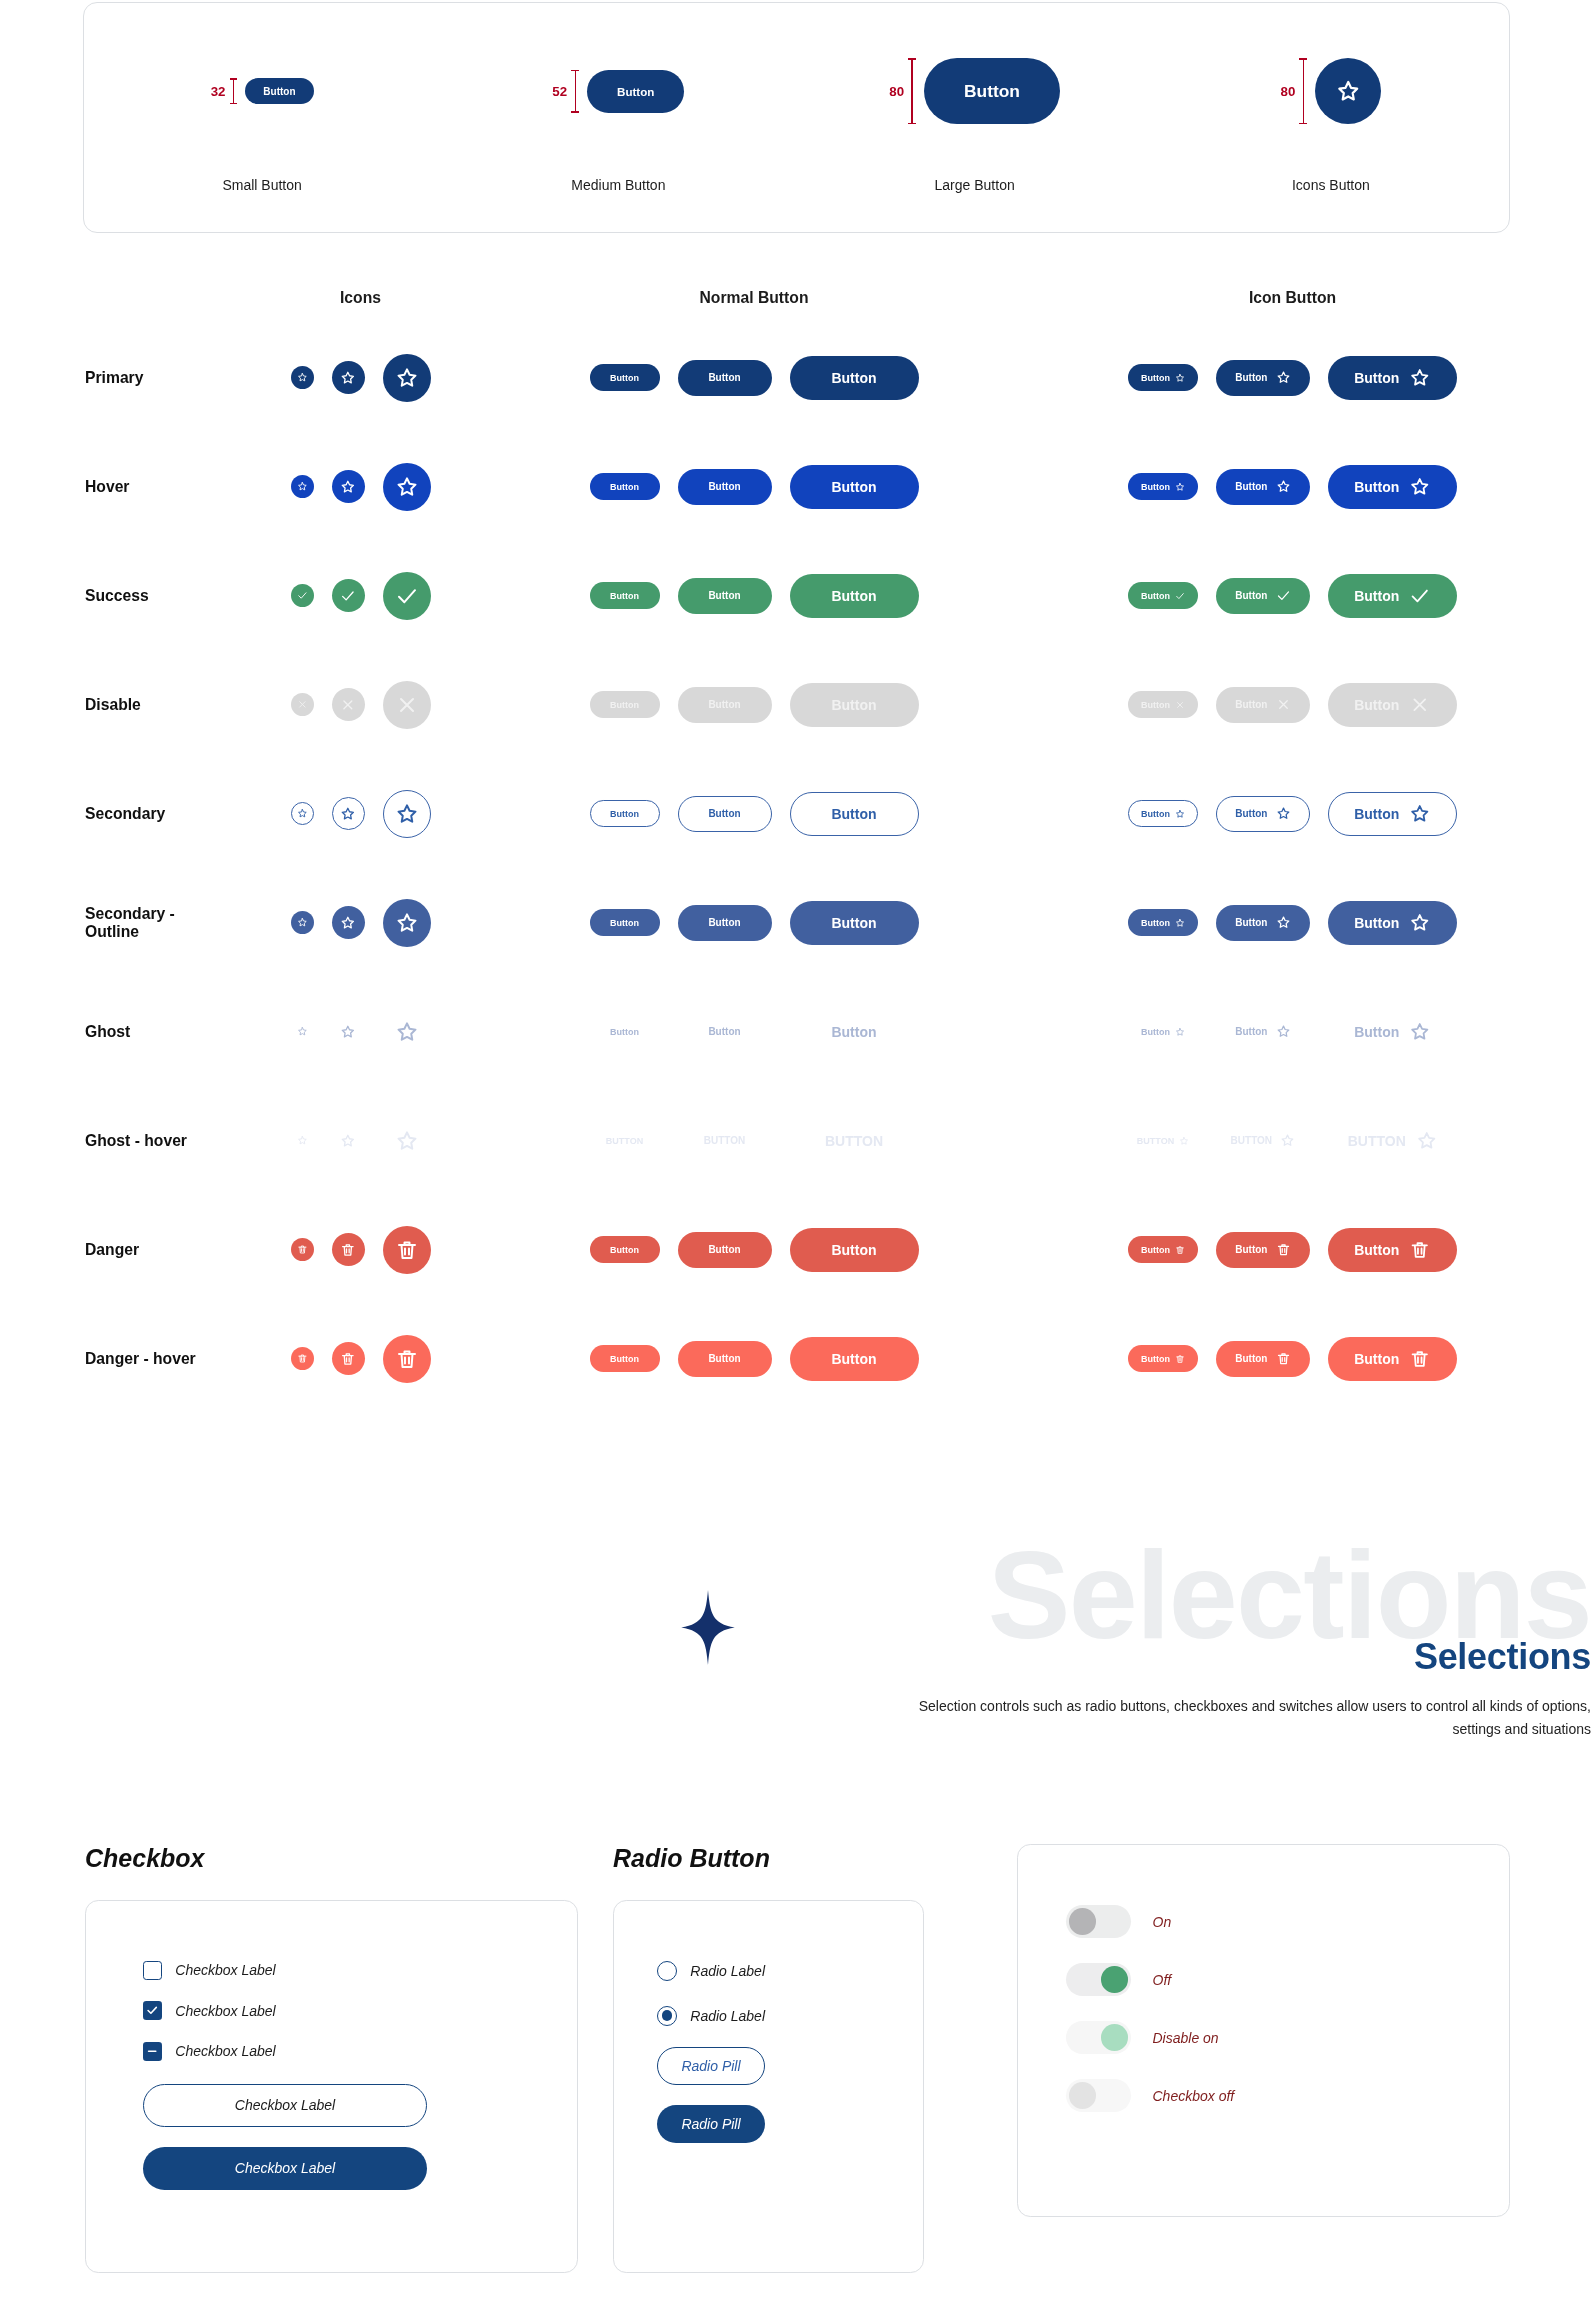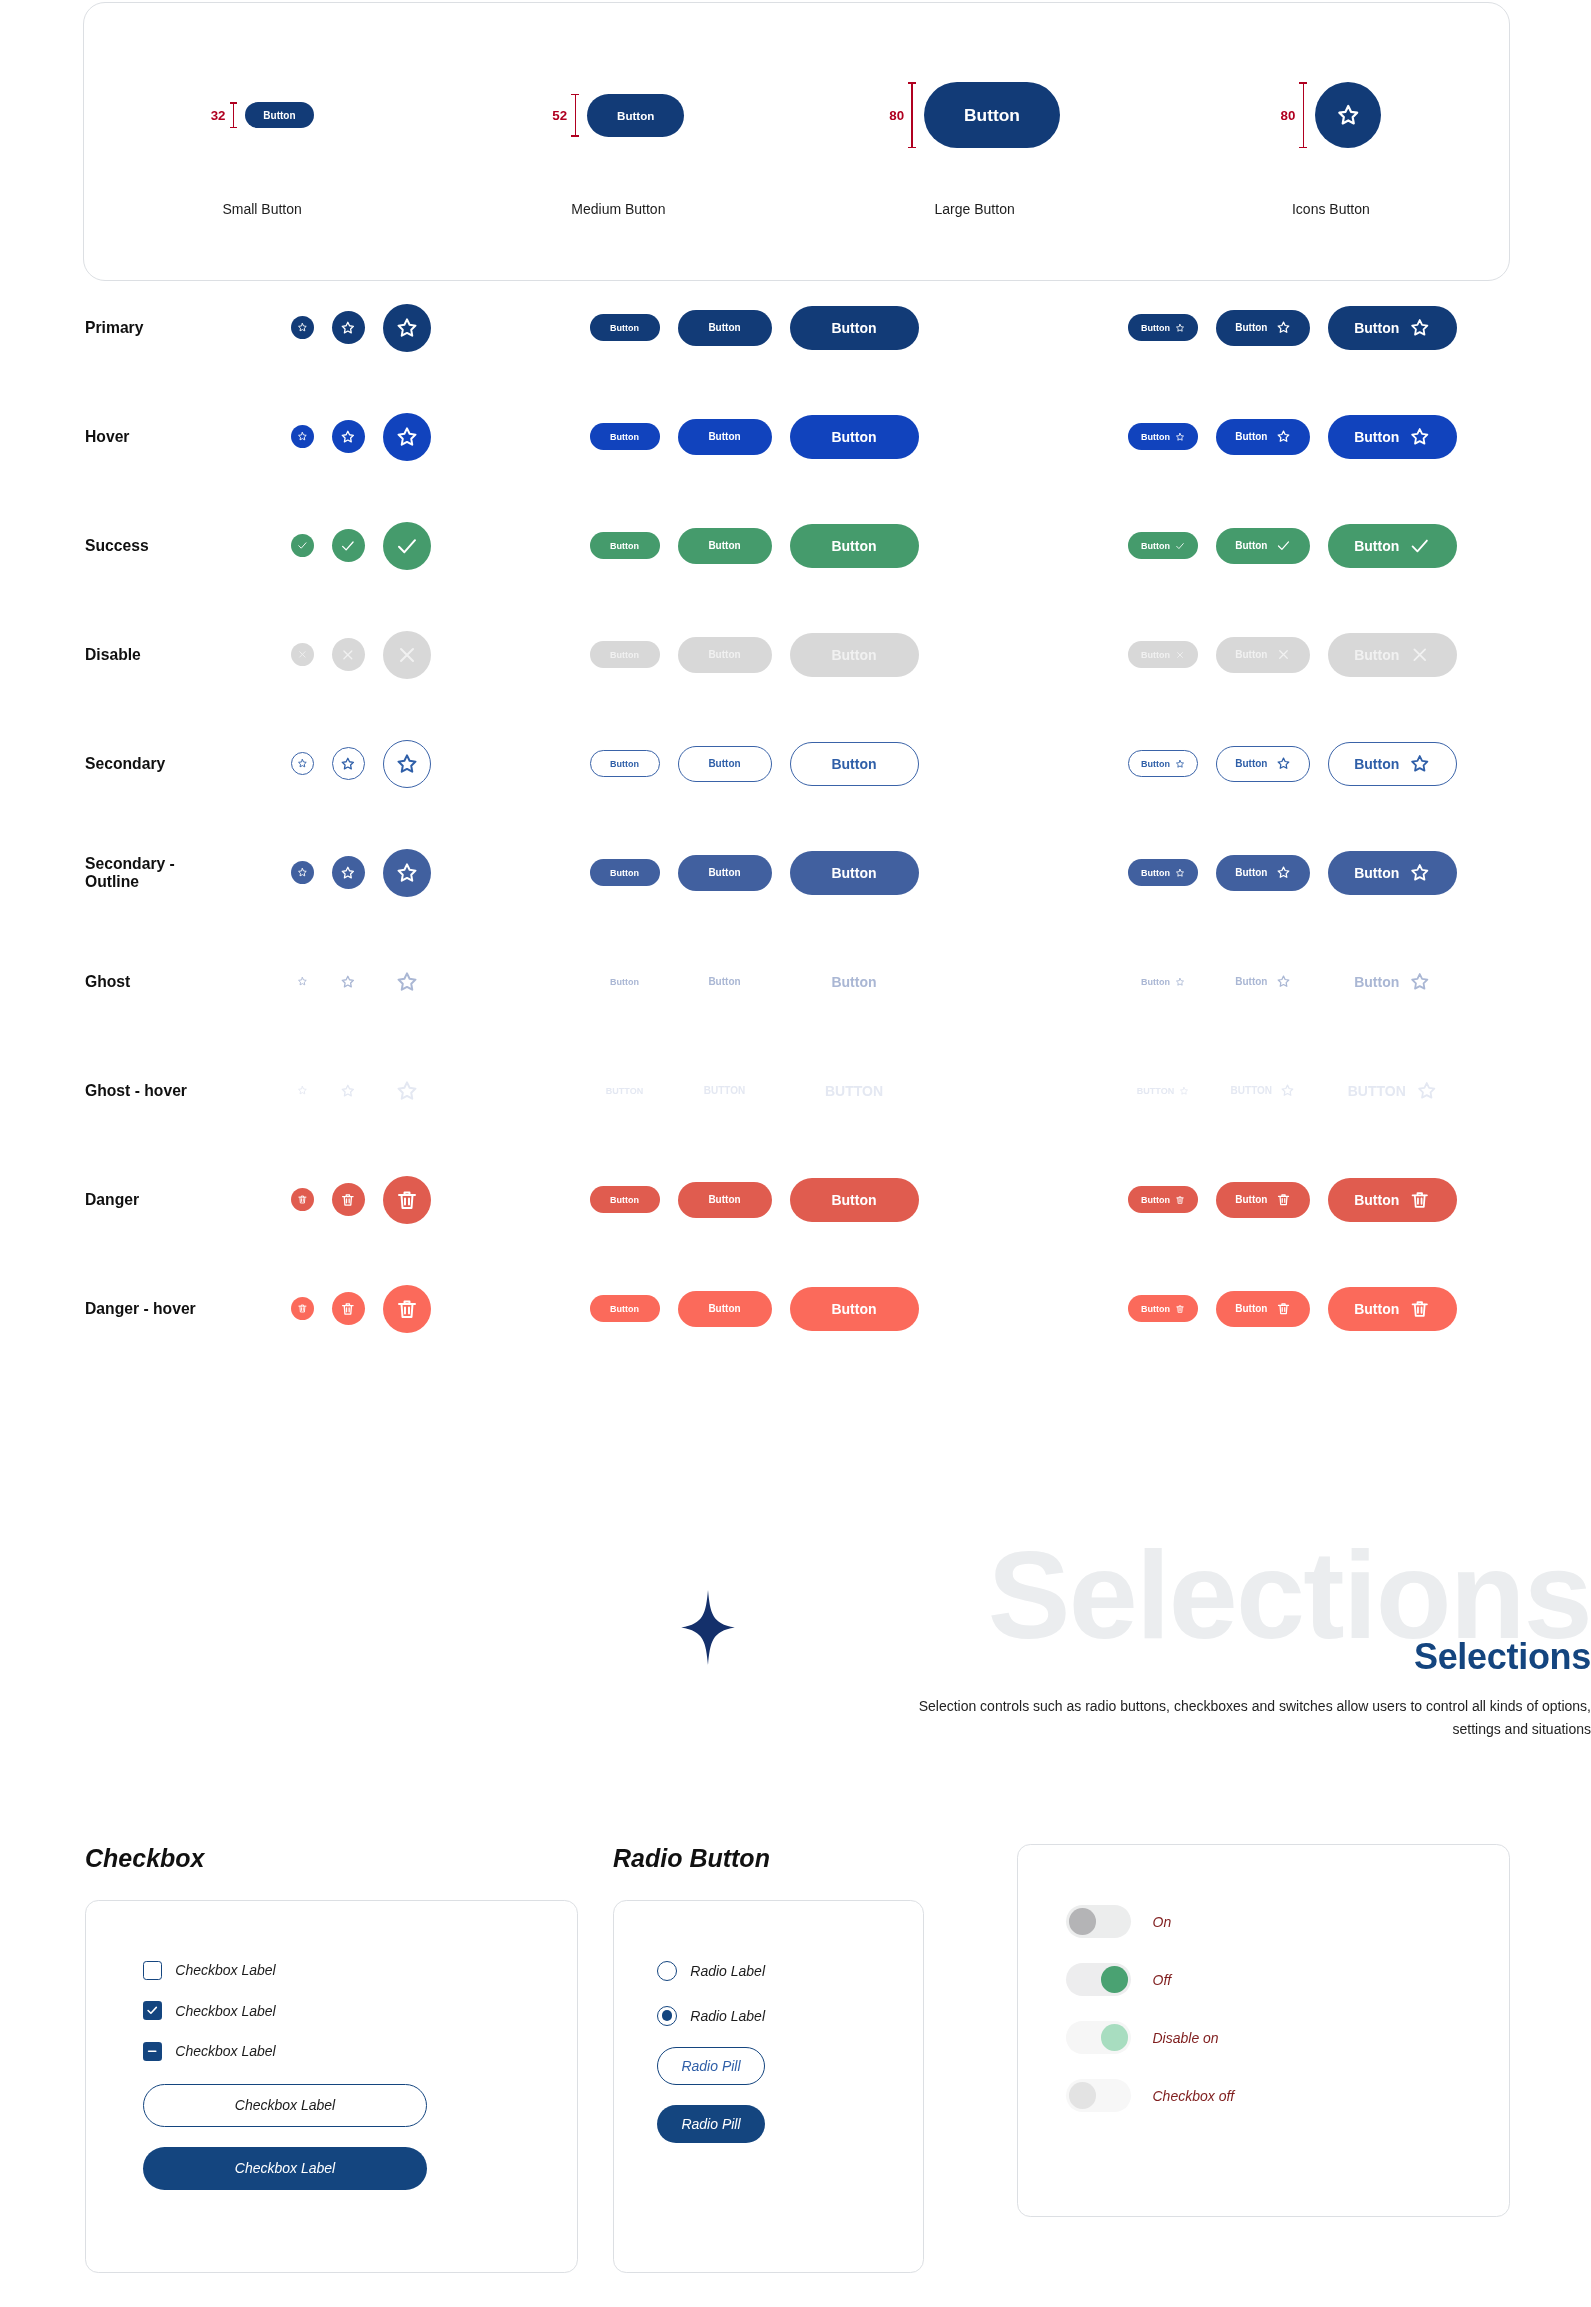--- a/index.html
+++ b/index.html
@@ -8,23 +8,23 @@
     background: #ffffff;
     font-family: "Liberation Sans", sans-serif;
     color: #1a1a1a;
   }
   body { width: 1591px; min-height: 2307px; position: relative; overflow-x: hidden; }
 
   
   .spec-card {
     position: absolute;
     left: 83px; top: 1.7px;
-    width: 1427px; height: 279px;
+    width: 1427px; height: 231px;
     border: 0.8px solid #dcdfe3;
-    border-radius: 22px;
+    border-radius: 14px;
     background: #fff;
   }
   .spec-row { display: flex; height: 100%; align-items: center; }
   .spec-cell { flex: 1; display: flex; flex-direction: column; align-items: center; justify-content: center; }
   .spec-measure { display: flex; align-items: center; gap: 8.3px; height: 99px; }
   .dim-wrap { display: flex; align-items: center; gap: 4.1px; }
   .dim-num { color: #b00020; font-size: 13.3px; font-weight: 600; }
   .dim-bar { position: relative; width: 7.5px; background: transparent; }
   .dim-bar::before, .dim-bar::after {
     content: ""; position: absolute; left: 0; width: 7.5px; height: 1.7px; background: #b00020;
@@ -197,20 +197,26 @@
           </svg>
         </button>
       </div>
       <div class="spec-caption">Icons Button</div>
     </div>
 
   </div>
 </div>
 
 <div class="matrix">
+  <div class="matrix-head">
+    <div class="col-label"></div>
+    <div class="col-icons"><span class="col-head-txt">Icons</span></div>
+    <div class="col-normal"><span class="col-head-txt">Normal Button</span></div>
+    <div class="col-iconbtn"><span class="col-head-txt">Icon Button</span></div>
+  </div>
   <div id="matrix-body">
       <div class="mrow">
         <div class="rl">Primary</div>
         <div class="cell-icons">
           <span class="ic ic-s" style="background:#123b77;">
             <svg viewBox="0 0 24 24" width="10.8" height="10.8" fill="none" stroke="#ffffff" stroke-width="2" stroke-linecap="round" stroke-linejoin="round">
               <path d="M12 3.4l2.6 5.4 5.9.85-4.25 4.15 1 5.9-5.25-2.8-5.25 2.8 1-5.9L3.5 9.65l5.9-.85z"></path>
             </svg>
           </span>
           <span class="ic ic-m" style="background:#123b77;">

